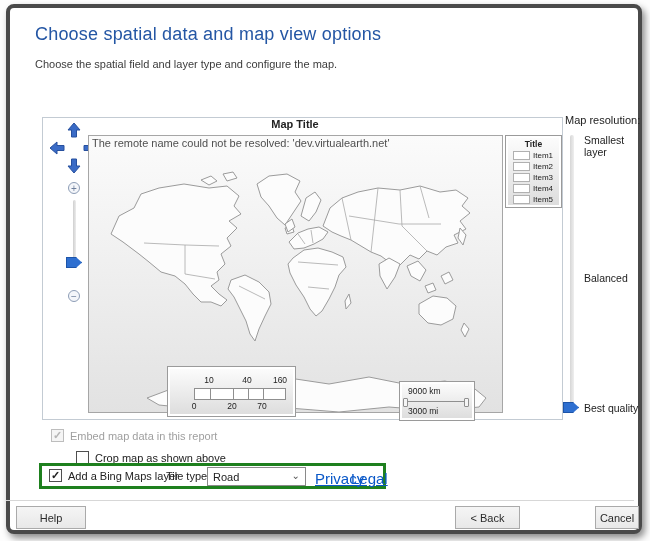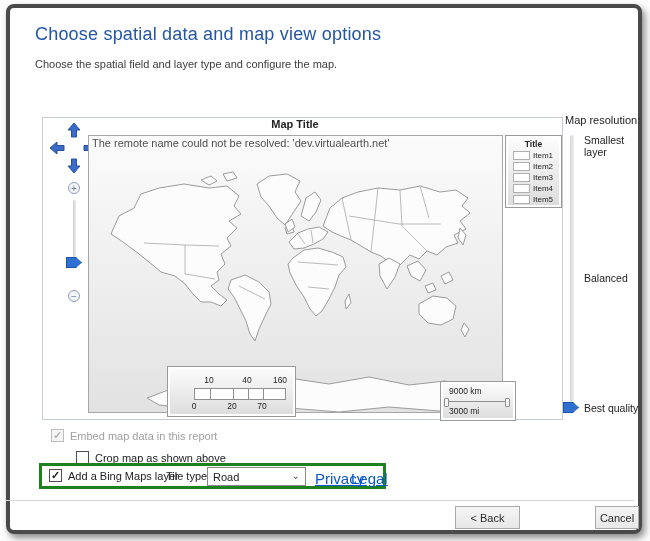--- a/index.html
+++ b/index.html
@@ -59,21 +59,21 @@
   .legend-title{left:0;top:3px;width:55px;text-align:center;font-size:8.5px;font-weight:bold;color:#222;}
   .legend-row{position:absolute;left:7px;height:9px;display:flex;align-items:center;}
   .legend-swatch{width:15px;height:7px;background:#fff;border:1px solid #b0b0b0;margin-right:3px;}
   .legend-label{font-size:8px;color:#222;line-height:8px;}
 
   .colorscale-box{left:119px;top:366px;width:127px;height:49px;margin-left:48px;}
   .cs-label{position:absolute;font-size:8.5px;color:#222;transform:translateX(-50%);}
   .cs-bar{position:absolute;left:26px;top:21px;width:90px;height:10px;background:#fff;border:1px solid #8f8f8f;}
   .cs-tick{position:absolute;top:0;width:1px;height:10px;background:#8f8f8f;}
 
-  .distscale-box{left:440px;top:381px;width:74px;height:38px;}
+  .distscale-box{left:399px;top:381px;width:74px;height:38px;}
   .ds-text{position:absolute;left:8px;font-size:8.5px;color:#222;}
   .ds-line{position:absolute;left:4px;top:19px;width:64px;height:1px;background:#8f8f8f;}
   .ds-cap{position:absolute;top:16px;width:3px;height:7px;border:1px solid #8f8f8f;background:#f5f5f5;border-radius:1px;}
 
   .res-label{left:565px;top:114px;font-size:11px;color:#222;}
   .res-track{left:570px;top:135px;width:4px;height:277px;background:linear-gradient(to right,#d6d6d6,#efefef);border-radius:2px;}
   .res-opt{left:584px;font-size:10.5px;color:#222;}
 
   .cb{
     width:13px;height:13px;background:#fff;border:1px solid #4f4f4f;box-sizing:border-box;
@@ -250,16 +250,17 @@
   <div class="abs cb-label" style="left:68px;top:470px;">Add a Bing Maps layer</div>
   <div class="abs cb-label" style="left:166px;top:470px;">Tile type:</div>
   <div class="abs combo">
     <span>Road</span>
     <span class="chev">⌄</span>
   </div>
   <a class="abs link" style="left:315px;top:470px;">Privacy</a>
   <a class="abs link" style="left:351px;top:470px;">Legal</a>
 
   <div class="abs footer-sep"></div>
+  <div class="abs btn" style="left:16px;top:506px;width:70px;height:23px;">Help</div>
   <div class="abs btn" style="left:455px;top:506px;width:65px;height:23px;">&lt; Back</div>
   <div class="abs btn" style="left:595px;top:506px;width:44px;height:23px;">Cancel</div>
 
 </div>
 
 </body></html>

